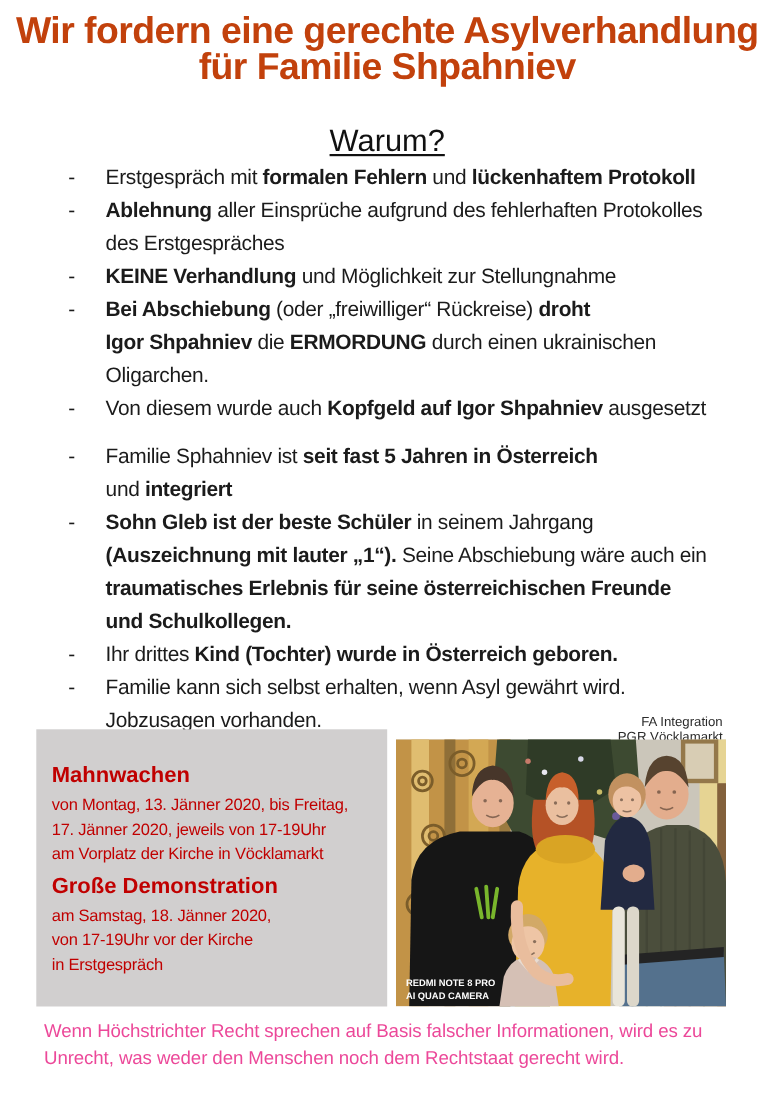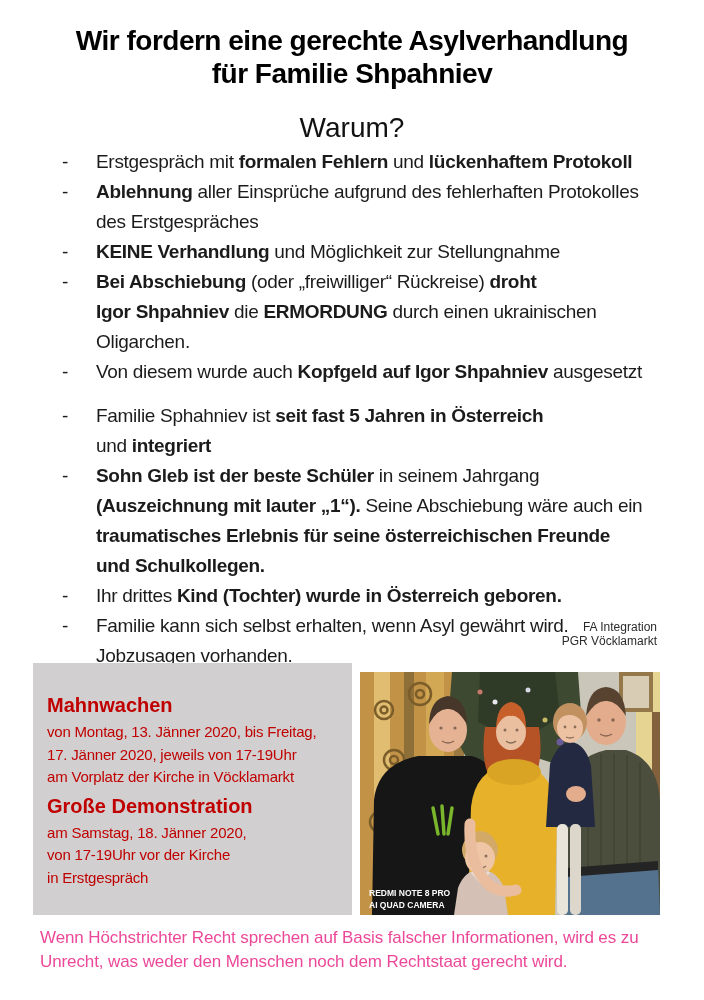--- a/index.html
+++ b/index.html
@@ -4,39 +4,39 @@
 <style>
   html,body{margin:0;padding:0;}
   body{
     width:704px;height:1000px;background:#ffffff;
     font-family:"Liberation Sans",sans-serif;color:#1b1b1b;
     position:relative;overflow:hidden;
   }
   .page{position:absolute;inset:0;background:#fff;}
 
   .title{
-    position:absolute;top:24px;left:0;width:704px;text-align:center;
-    font-weight:bold;font-size:28px;line-height:33px;letter-spacing:-0.5px;color:#000000;
+    position:absolute;top:12px;left:0;width:704px;text-align:center;
+    font-weight:bold;font-size:34px;line-height:33px;letter-spacing:-0.5px;color:#c2410c;
   }
   .why{
     position:absolute;top:110px;left:0;width:704px;text-align:center;
     font-size:28px;line-height:36px;color:#111;
   }
-  .why span{text-underline-offset:3px;}
+  .why span{text-decoration:underline;text-underline-offset:3px;}
 
   .bullets{position:absolute;top:147px;left:62px;width:636px;}
   .bullet{display:flex;}
   .bullet.gap{margin-top:14px;}
   .dash{flex:none;width:34px;font-size:19px;line-height:30px;}
   .content{flex:1;min-width:0;}
   .line{font-size:19px;line-height:30px;letter-spacing:-0.3px;white-space:nowrap;}
   .b{font-weight:bold;}
 
   .credit{
-    position:absolute;top:620px;right:47px;text-align:right;
+    position:absolute;top:649px;right:47px;text-align:right;
     font-size:12px;line-height:14px;color:#2b2b2b;
   }
 
   .infobox{
     position:absolute;left:33px;top:663px;width:319px;height:252px;
     background:var(--box,#d1cfcf);box-sizing:border-box;
     padding:30px 6px 12px 14px;color:var(--red,#c00000);
   }
   .box-h{font-size:20px;font-weight:bold;line-height:24px;margin:0 0 4px 0;white-space:nowrap;}
   .box-h.second{margin-top:5px;}

